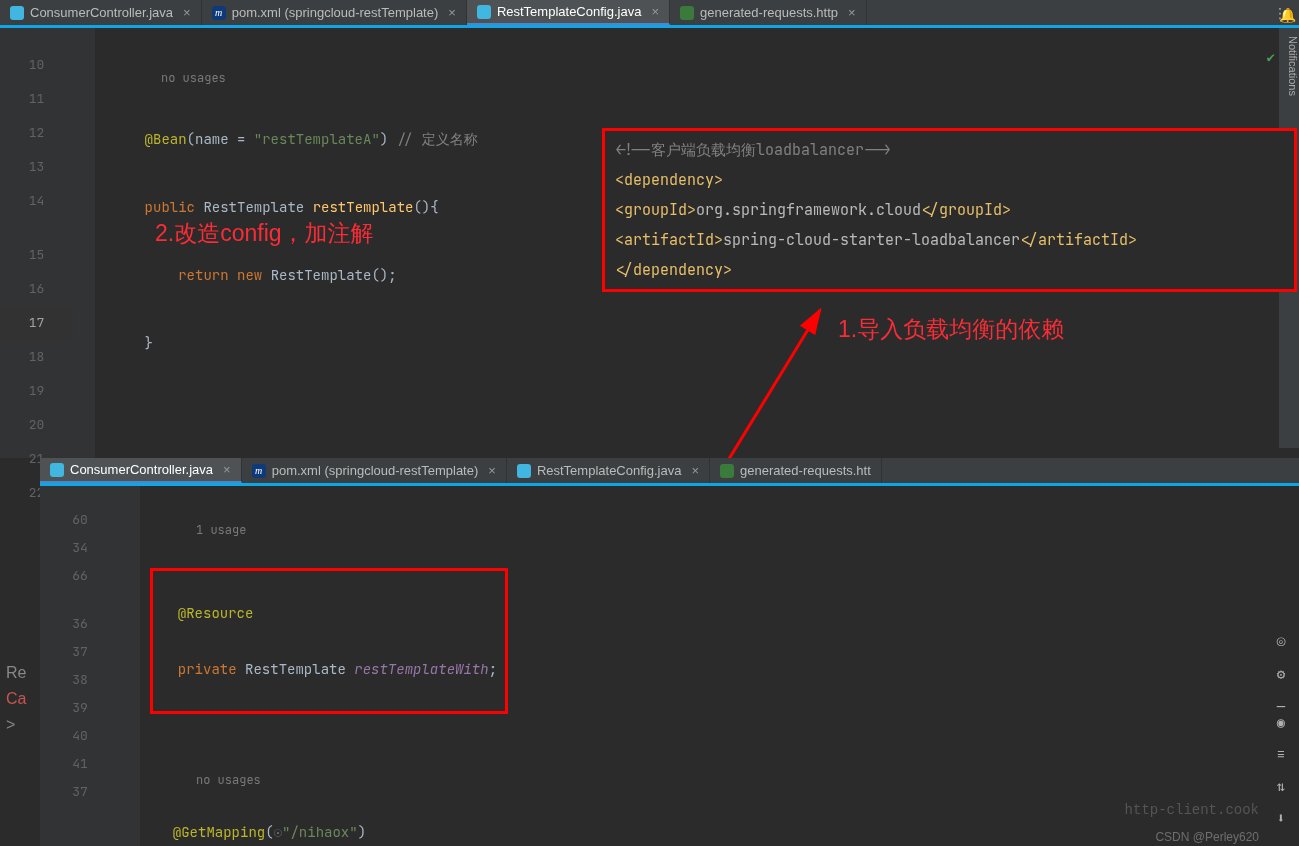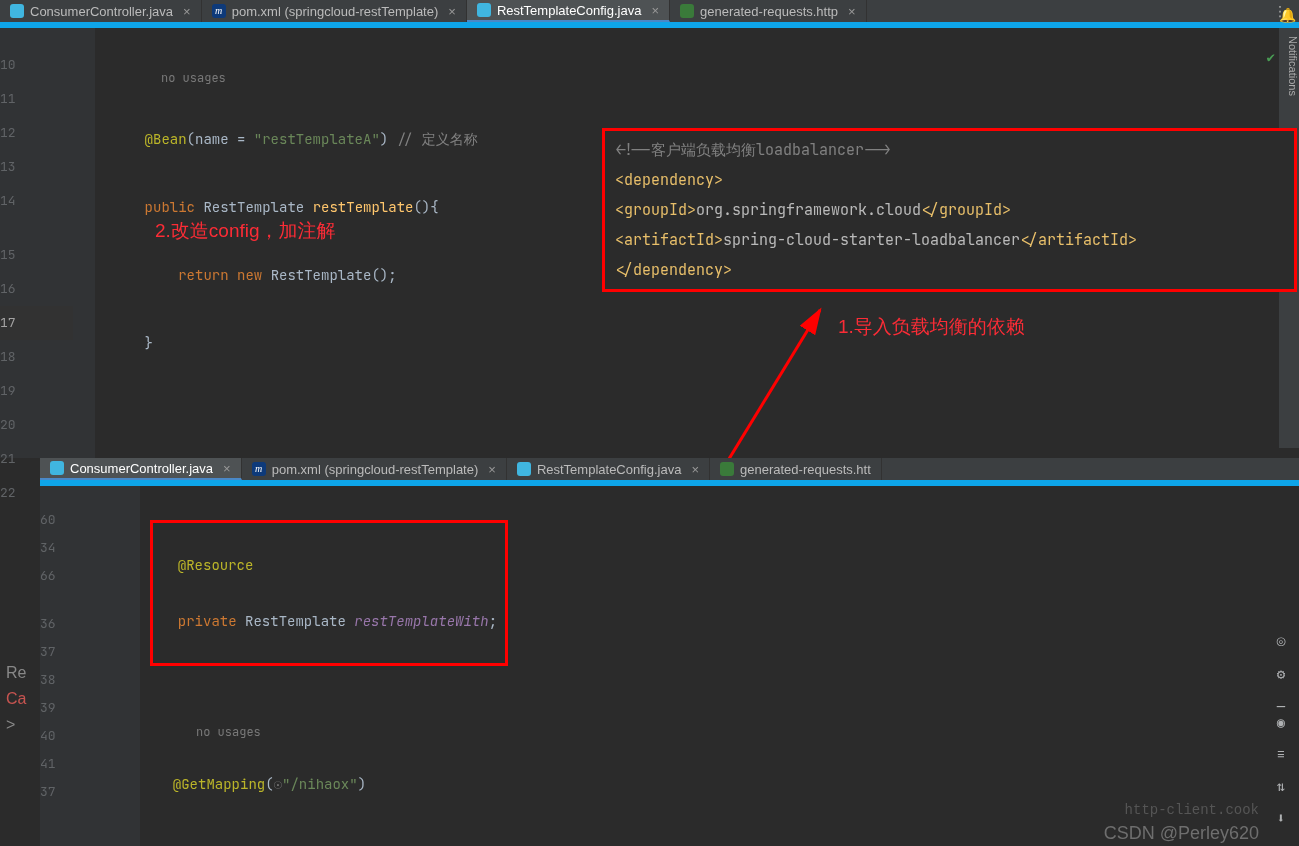--- a/index.html
+++ b/index.html
@@ -1,55 +1,55 @@
 <!DOCTYPE html>
 <html><head>
 <meta charset="utf-8">
 <style>
 *{box-sizing:border-box;margin:0;padding:0}
 body{background:#2b2b2b;color:#a9b7c6;font-family:"JetBrains Mono",Consolas,monospace;font-size:14px;overflow:hidden;width:1299px;height:846px;position:relative}
-.tabs{display:flex;background:#3c3f41;height:28px;border-bottom:6px solid #0ea5e9;align-items:stretch}
+.tabs{display:flex;background:#3c3f41;height:28px;border-bottom:3px solid #0ea5e9;align-items:stretch}
 .tab{display:flex;align-items:center;padding:0 10px;gap:6px;border-right:1px solid #323232;color:#bbb;cursor:pointer;font-family:"Segoe UI",sans-serif;font-size:13px}
 .tab.active{background:#4e5254;color:#fff;border-bottom:2px solid #4a88c7}
 .tab .ico{width:14px;height:14px;border-radius:3px;display:inline-block}
 .ico-c{background:#40b6e0}
 .ico-m{background:#0e3a7a;color:#fff;font-size:10px;font-style:italic;text-align:center;line-height:14px;font-family:serif}
 .ico-h{background:#3a7a3a}
 .tab .x{color:#999;margin-left:4px}
 .more{margin-left:auto;padding:0 12px;color:#aaa;display:flex;align-items:center}
 .editor{display:flex;position:relative}
-.gutter{width:95px;background:#313335;color:#606366;text-align:left;padding-right:22px;font-size:13px;line-height:34px;user-select:none}
+.gutter{width:95px;background:#313335;color:#606366;text-align:center;padding-right:22px;font-size:13px;line-height:34px;user-select:none}
 .gutter .ln{height:34px;position:relative}
 .code{flex:1;padding:6px 0 0 16px;line-height:34px;white-space:pre}
 .kw{color:#cc7832}
 .an{color:#bbb529}
 .str{color:#6a8759}
 .ty{color:#a9b7c6}
 .fn{color:#ffc66d}
 .com{color:#808080}
 .pv{color:#9876aa;font-style:italic}
 .pu{color:#a9b7c6}
 .usages{color:#787878;font-size:12px;line-height:20px;height:20px}
 .box-dep{position:absolute;right:2px;top:128px;width:695px;border:3px solid red;background:#2b2b2b;padding:4px 10px;line-height:30px;font-size:15px}
 .xt{color:#e8bf6a}.xv{color:#bababa}
-.anno{position:absolute;color:#fb2c36;font-size:19px;font-family:"Microsoft YaHei",sans-serif;font-weight:500}
+.anno{position:absolute;color:#fb2c36;font-size:23px;font-family:"Microsoft YaHei",sans-serif;font-weight:500}
 .box-red{border:3px solid red}
 .arrow{position:absolute;pointer-events:none}
 .sidebar-r{position:absolute;right:0;top:28px;width:20px;height:420px;background:#3c3f41;writing-mode:vertical-rl;font-size:11px;color:#aaa;padding-top:8px;font-family:"Segoe UI",sans-serif}
 .bell{position:absolute;right:2px;top:6px;color:#c75450;font-size:14px}
 .chk{position:absolute;right:24px;top:48px;color:#499c54;font-size:14px}
 .lower{position:absolute;left:40px;top:458px;right:0;background:#2b2b2b}
 .lower .tabs{height:28px}
 .lower .editor{}
 .lower .gutter{width:100px;padding-right:20px;line-height:28px}
 .lower .gutter .ln{height:28px}
 .lower .code{line-height:28px}
 .tools-r{position:absolute;right:8px;bottom:18px;display:flex;flex-direction:column;gap:12px;color:#afb1b3}
 .tools-r span{width:20px;height:20px;display:flex;align-items:center;justify-content:center;cursor:pointer}
-.wm{position:absolute;right:40px;bottom:2px;color:#6e6e6e;font-size:18px;font-family:sans-serif}
+.wm{position:absolute;right:40px;bottom:2px;color:#6e6e6e;font-size:12px;font-family:sans-serif}
 .wm2{position:absolute;right:40px;bottom:28px;color:#555;font-size:14px;font-family:Liberation Mono, monospace}
 .leftstrip{position:absolute;left:0;top:660px;width:38px;color:#888;font-size:16px;font-family:sans-serif}
 .leftstrip div{padding:4px 6px}
 </style>
 </head>
 <body>
 
 <div class="tabs">
   <div class="tab">
       <span class="ico ico-c"></span>
@@ -165,20 +165,21 @@
       <div style="height:20px"></div>
       <div class="ln">36</div>
       <div class="ln">37</div>
       <div class="ln">38</div>
       <div class="ln">39</div>
       <div class="ln">40</div>
       <div class="ln">41</div>
       <div class="ln">37</div>
     </div>
     <div class="code">
+<div class="usages" style="padding-left:40px">1 usage</div>
 <div class="box-red" style="display:inline-block;padding:0 8px 0 8px;margin-left:-6px">
 <div>  <span class="an">@Resource</span></div>
 <div>  <span class="kw">private</span> <span class="ty">RestTemplate</span> <span class="pv">restTemplateWith</span><span class="pu">;</span></div>
 </div>
 <div> </div>
 <div class="usages" style="padding-left:40px">no usages</div>
 <div>  <span class="an">@GetMapping</span><span class="pu">(</span><span style="color:#787878">☉</span><span class="str">"/nihaox"</span><span class="pu">)</span></div>
 
 
 

